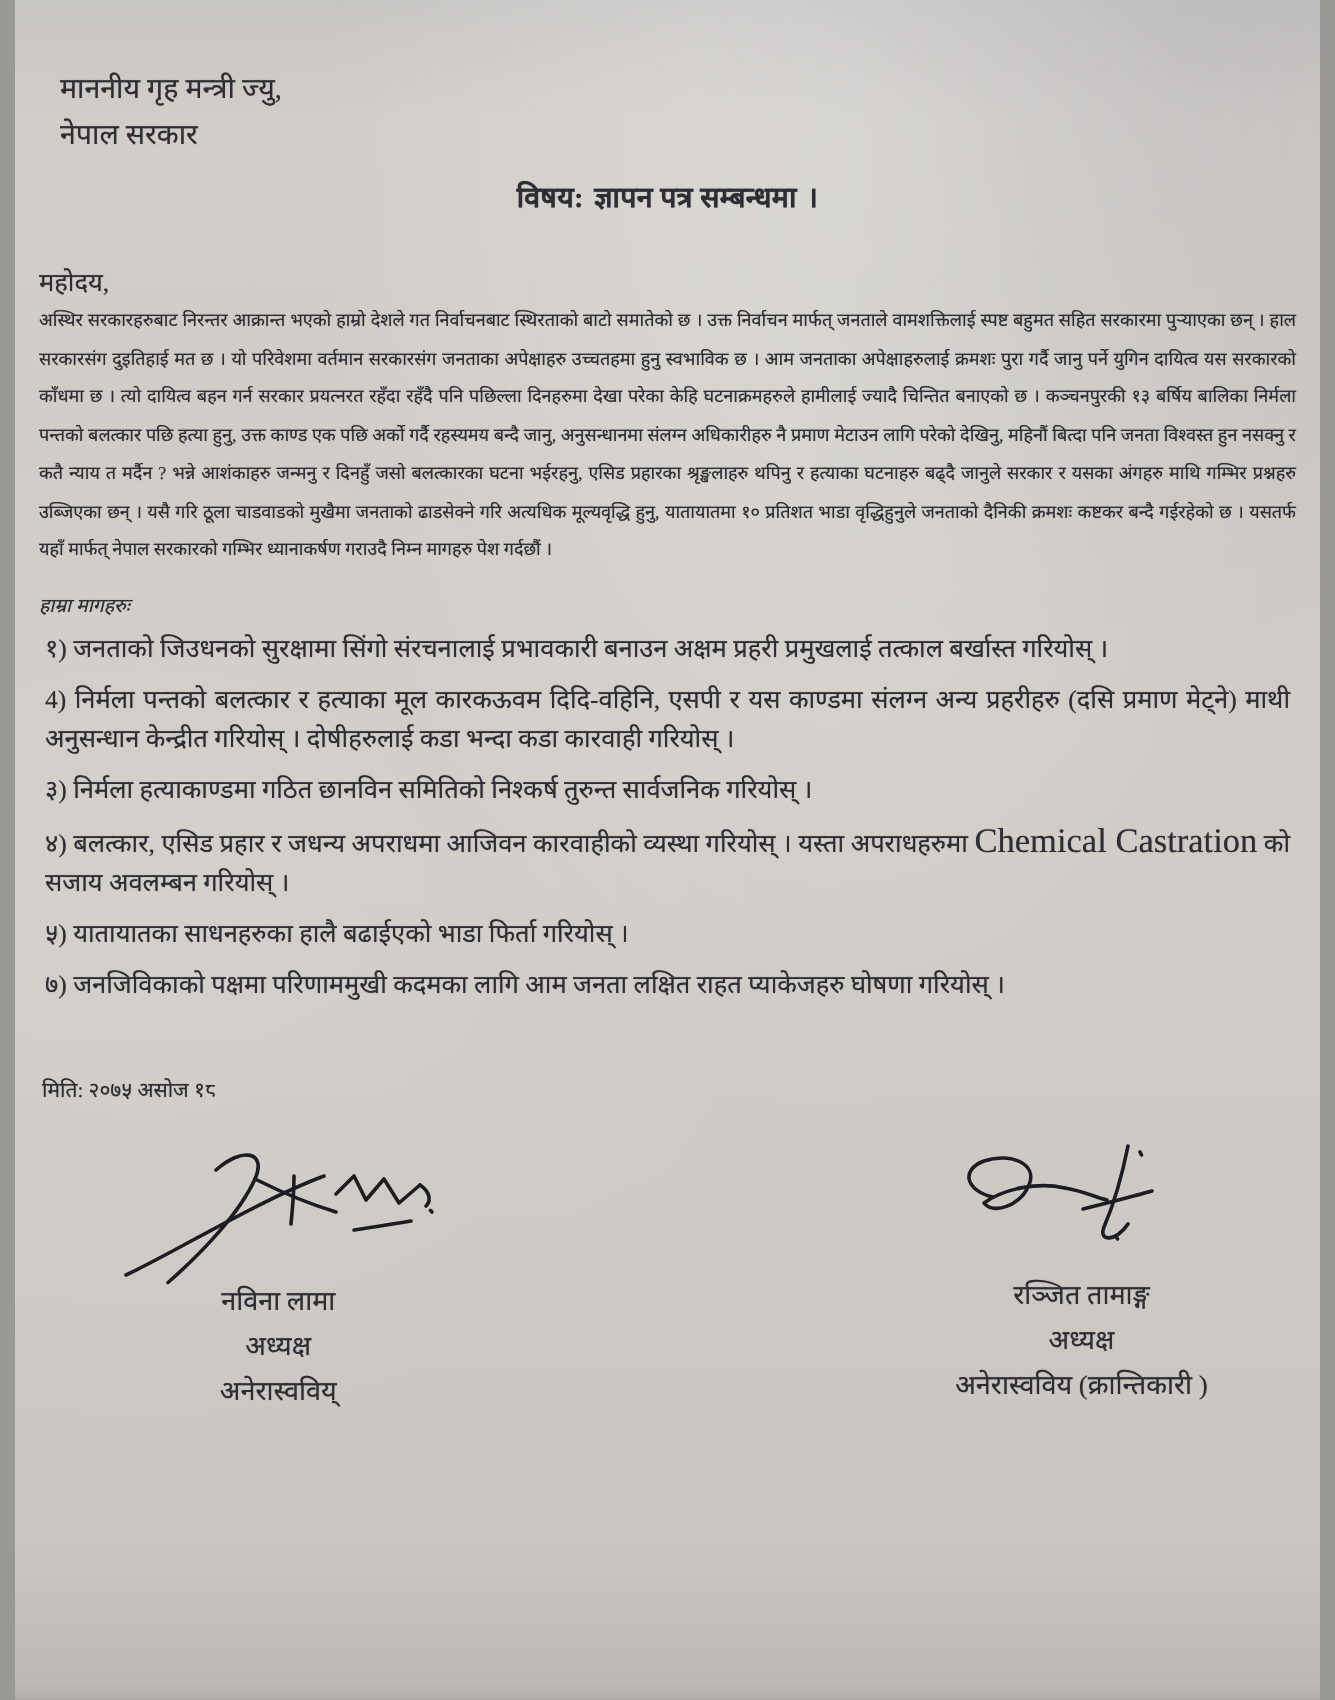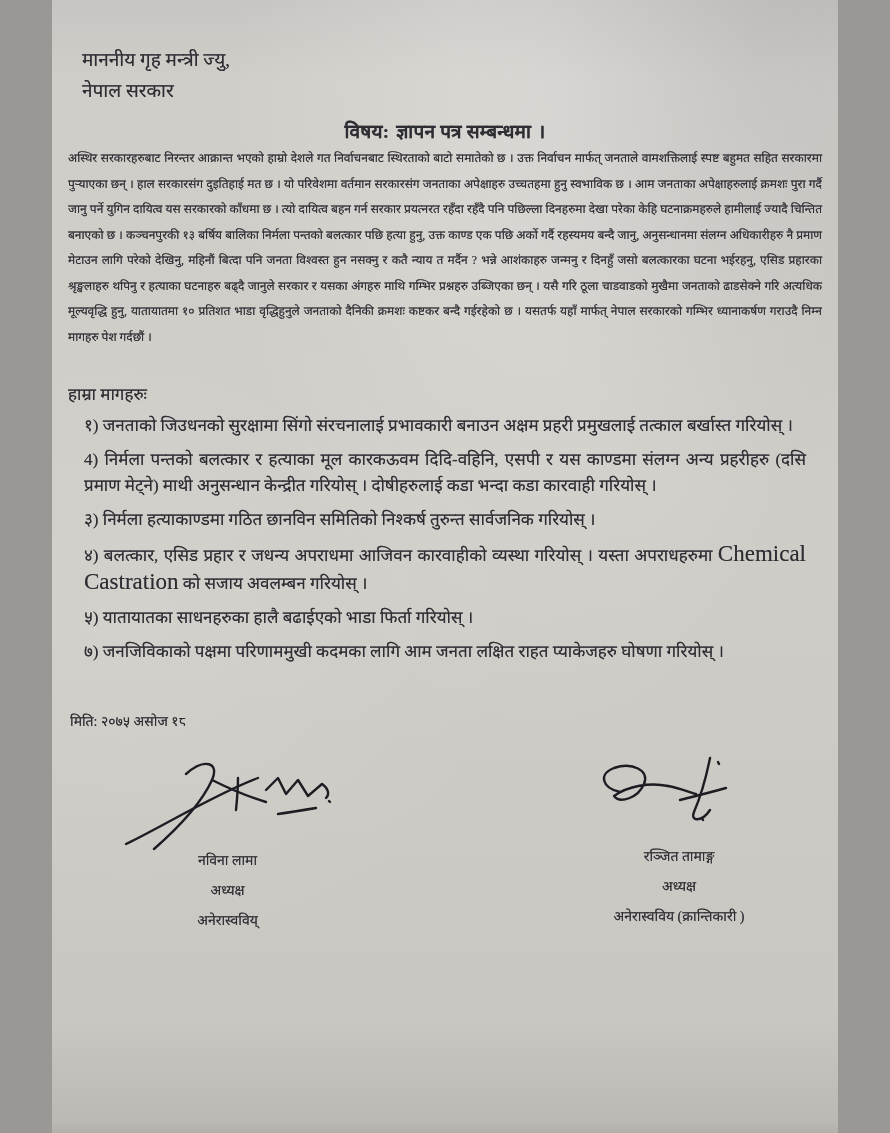--- a/index.html
+++ b/index.html
@@ -2,21 +2,21 @@
 <html lang="ne"><head>
 <meta charset="utf-8">
 <style>
   html, body { margin: 0; padding: 0; }
   body {
     background: #9a9894;
     font-family: "Liberation Serif", "DejaVu Serif", serif;
   }
   .paper {
     position: relative;
-    width: 786px;
+    width: 870px;
     height: 1133px;
     margin: 0 auto;
     box-sizing: border-box;
     padding: 44px 16px 0 16px;
     overflow: hidden;
     color: #2e2d33;
     background:
       radial-gradient(ellipse at 62% 10%, rgba(255,255,255,0.22), rgba(255,255,255,0) 45%),
       radial-gradient(ellipse at 90% 3%, rgba(110,112,122,0.14), rgba(110,112,122,0) 30%),
       radial-gradient(ellipse at 10% 55%, rgba(255,255,255,0.10), rgba(255,255,255,0) 40%),
@@ -32,60 +32,61 @@
     letter-spacing: 0.2px;
   }
   .subject .underlined { text-underline-offset: 4px; margin: 0 2px; }
   .salutation { margin-top: 32px; font-size: 17px; }
   .body-par {
     margin-top: 2px;
     font-size: 12px;
     line-height: 25.5px;
     text-align: justify;
   }
-  .demands-heading { margin-top: 32px; font-size: 17px; }
+  .demands-heading { margin-top: 14px; font-size: 13px; font-style: italic; }
   .demand {
-    margin: 8px 16px;
+    margin: 8px 4px;
     font-size: 17px;
     line-height: 26px;
     text-align: justify;
   }
   .latin {
     font-family: "Liberation Serif", serif;
     font-size: 23px;
     line-height: 26px;
   }
   .date-line { margin-top: 46px; font-size: 14px; margin-left: 2px; }
   .sig-row {
     display: flex;
     justify-content: space-between;
     align-items: flex-start;
     padding: 22px 48px 0 52px;
   }
   .sig-block { text-align: center; }
   .sig-block .sig-svg { display: block; margin: 0 auto -6px auto; }
-  .sig-line { font-size: 14px; line-height: 30px; }
+  .sig-line { font-size: 18px; line-height: 30px; }
   .sig-right .sig-svg { margin-bottom: -2px; }
 </style>
 </head>
 <body>
 
 <div class="paper">
 
   <div class="recipient">
     <div>माननीय गृह मन्त्री ज्यु,</div>
     <div>नेपाल सरकार</div>
   </div>
 
   <div class="subject">
     <span>विषय:</span>
     <span class="underlined">ज्ञापन पत्र सम्बन्धमा</span>
     <span>।</span>
   </div>
 
+  <div class="salutation">महोदय,</div>
 
   <div class="body-par">अस्थिर सरकारहरुबाट निरन्तर आक्रान्त भएको हाम्रो देशले गत निर्वाचनबाट स्थिरताको बाटो समातेको छ । उक्त निर्वाचन मार्फत् जनताले वामशक्तिलाई स्पष्ट बहुमत सहित सरकारमा पुऱ्याएका छन् । हाल सरकारसंग दुइतिहाई मत छ । यो परिवेशमा वर्तमान सरकारसंग जनताका अपेक्षाहरु उच्चतहमा हुनु स्वभाविक छ । आम जनताका अपेक्षाहरुलाई क्रमशः पुरा गर्दै जानु पर्ने युगिन दायित्व यस सरकारको काँधमा छ । त्यो दायित्व बहन गर्न सरकार प्रयत्नरत रहँदा रहँदै पनि पछिल्ला दिनहरुमा देखा परेका केहि घटनाक्रमहरुले हामीलाई ज्यादै चिन्तित बनाएको छ । कञ्चनपुरकी १३ बर्षिय बालिका निर्मला पन्तको बलत्कार पछि हत्या हुनु, उक्त काण्ड एक पछि अर्को गर्दै रहस्यमय बन्दै जानु, अनुसन्धानमा संलग्न अधिकारीहरु नै प्रमाण मेटाउन लागि परेको देखिनु, महिनौं बित्दा पनि जनता विश्वस्त हुन नसक्नु र कतै न्याय त मर्दैन ? भन्ने आशंकाहरु जन्मनु र दिनहुँ जसो बलत्कारका घटना भईरहनु, एसिड प्रहारका श्रृङ्खलाहरु थपिनु र हत्याका घटनाहरु बढ्दै जानुले सरकार र यसका अंगहरु माथि गम्भिर प्रश्नहरु उब्जिएका छन् । यसै गरि ठूला चाडवाडको मुखैमा जनताको ढाडसेक्ने गरि अत्यधिक मूल्यवृद्धि हुनु, यातायातमा १० प्रतिशत भाडा वृद्धिहुनुले जनताको दैनिकी क्रमशः कष्टकर बन्दै गईरहेको छ । यसतर्फ यहाँ मार्फत् नेपाल सरकारको गम्भिर ध्यानाकर्षण गराउदै निम्न मागहरु पेश गर्दछौं ।</div>
 
   <div class="demands-heading">हाम्रा मागहरुः</div>
 
   <p class="demand">१) जनताको जिउधनको सुरक्षामा सिंगो संरचनालाई प्रभावकारी बनाउन अक्षम प्रहरी प्रमुखलाई तत्काल बर्खास्त गरियोस् ।</p>
   <p class="demand">4) निर्मला पन्तको बलत्कार र हत्याका मूल कारकऊवम दिदि-वहिनि, एसपी र यस काण्डमा संलग्न अन्य प्रहरीहरु (दसि प्रमाण मेट्ने) माथी अनुसन्धान केन्द्रीत गरियोस् । दोषीहरुलाई कडा भन्दा कडा कारवाही गरियोस् ।</p>
   <p class="demand">३) निर्मला हत्याकाण्डमा गठित छानविन समितिको निश्कर्ष तुरुन्त सार्वजनिक गरियोस् ।</p>
   <p class="demand">
     <span>४) बलत्कार, एसिड प्रहार र जधन्य अपराधमा आजिवन कारवाहीको व्यस्था गरियोस् । यस्ता अपराधहरुमा</span>

